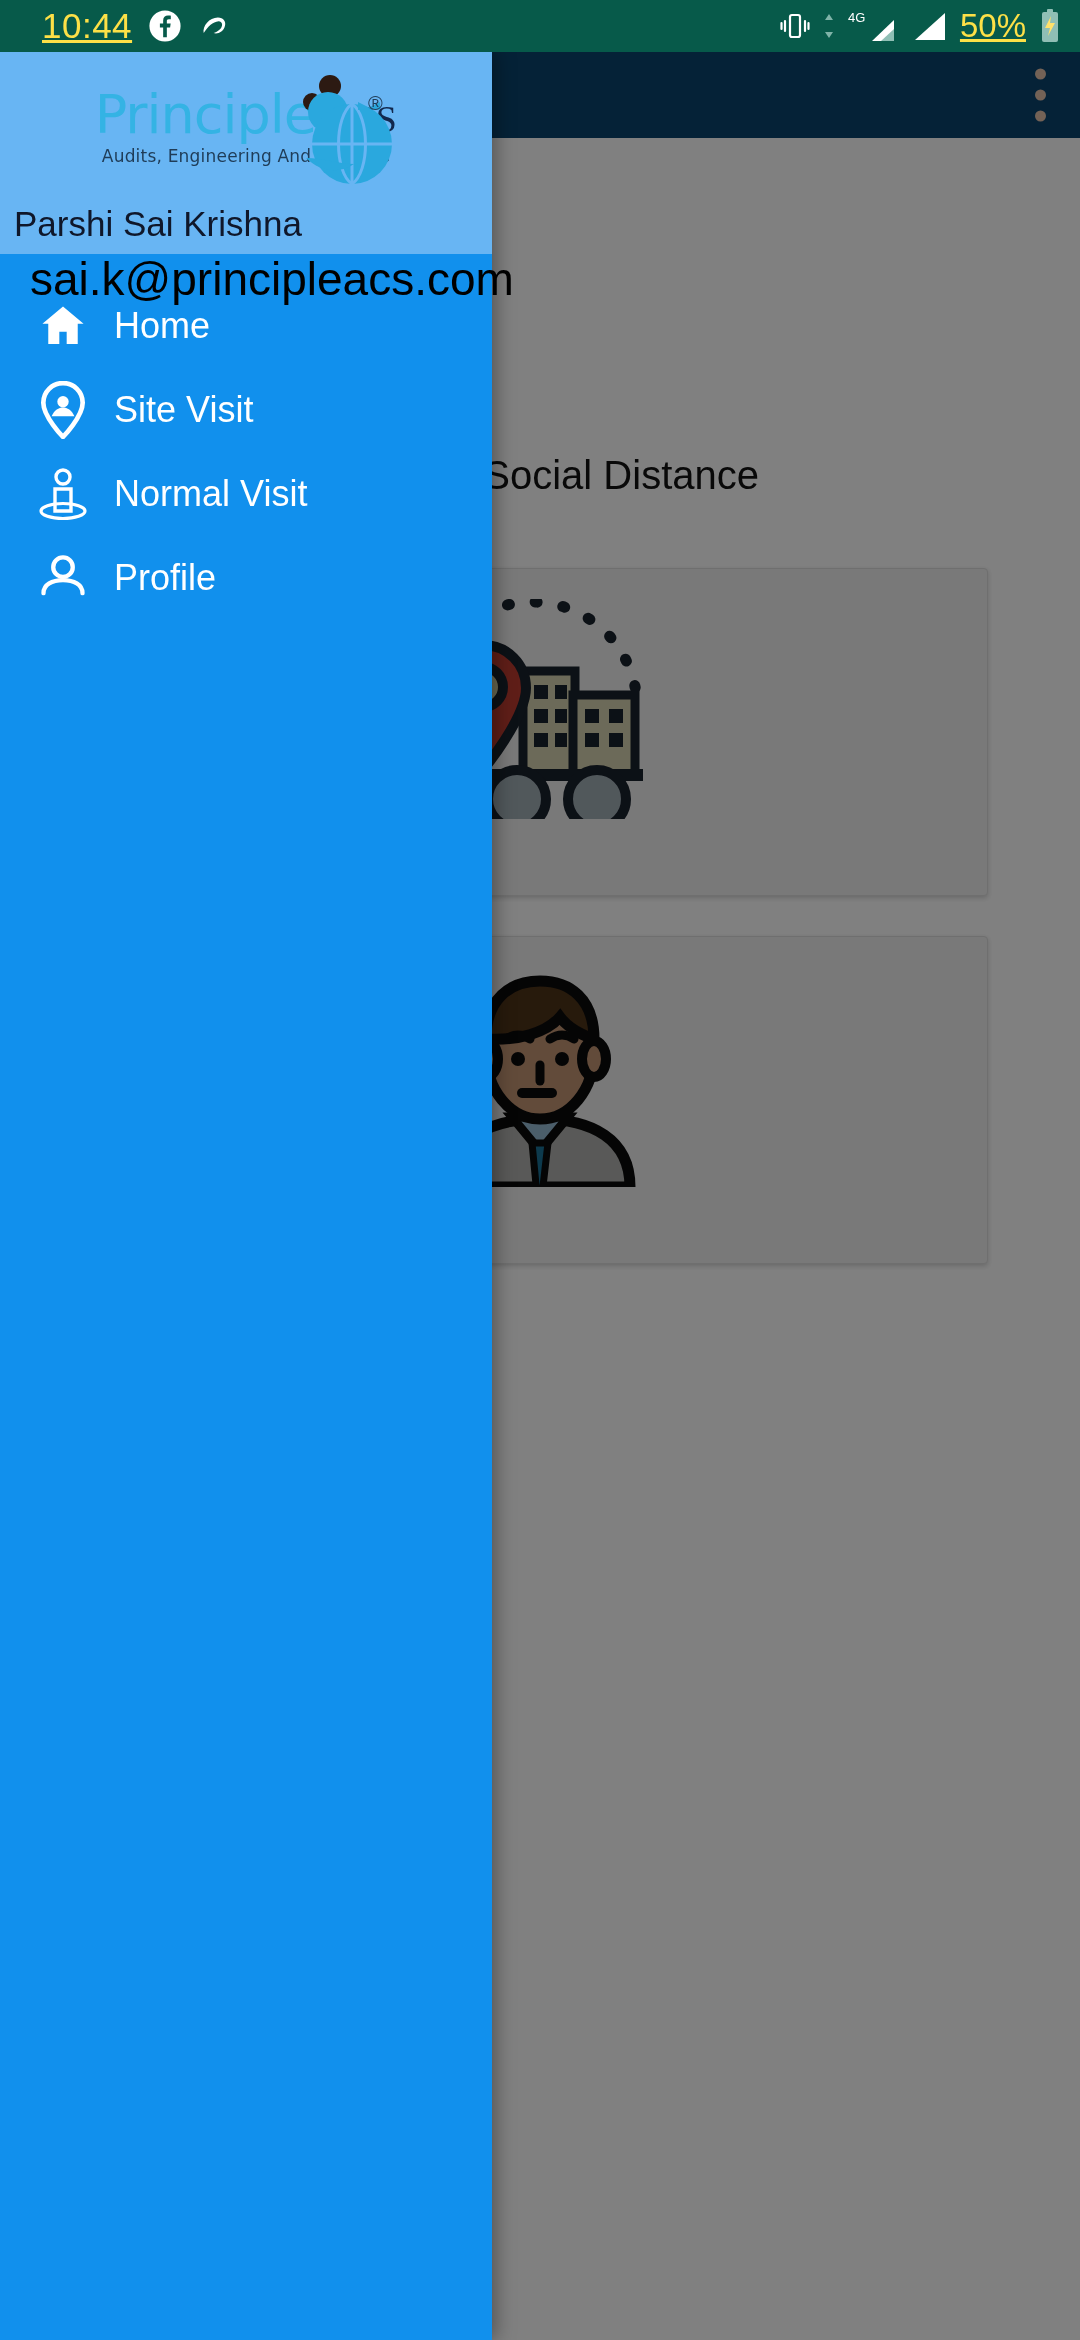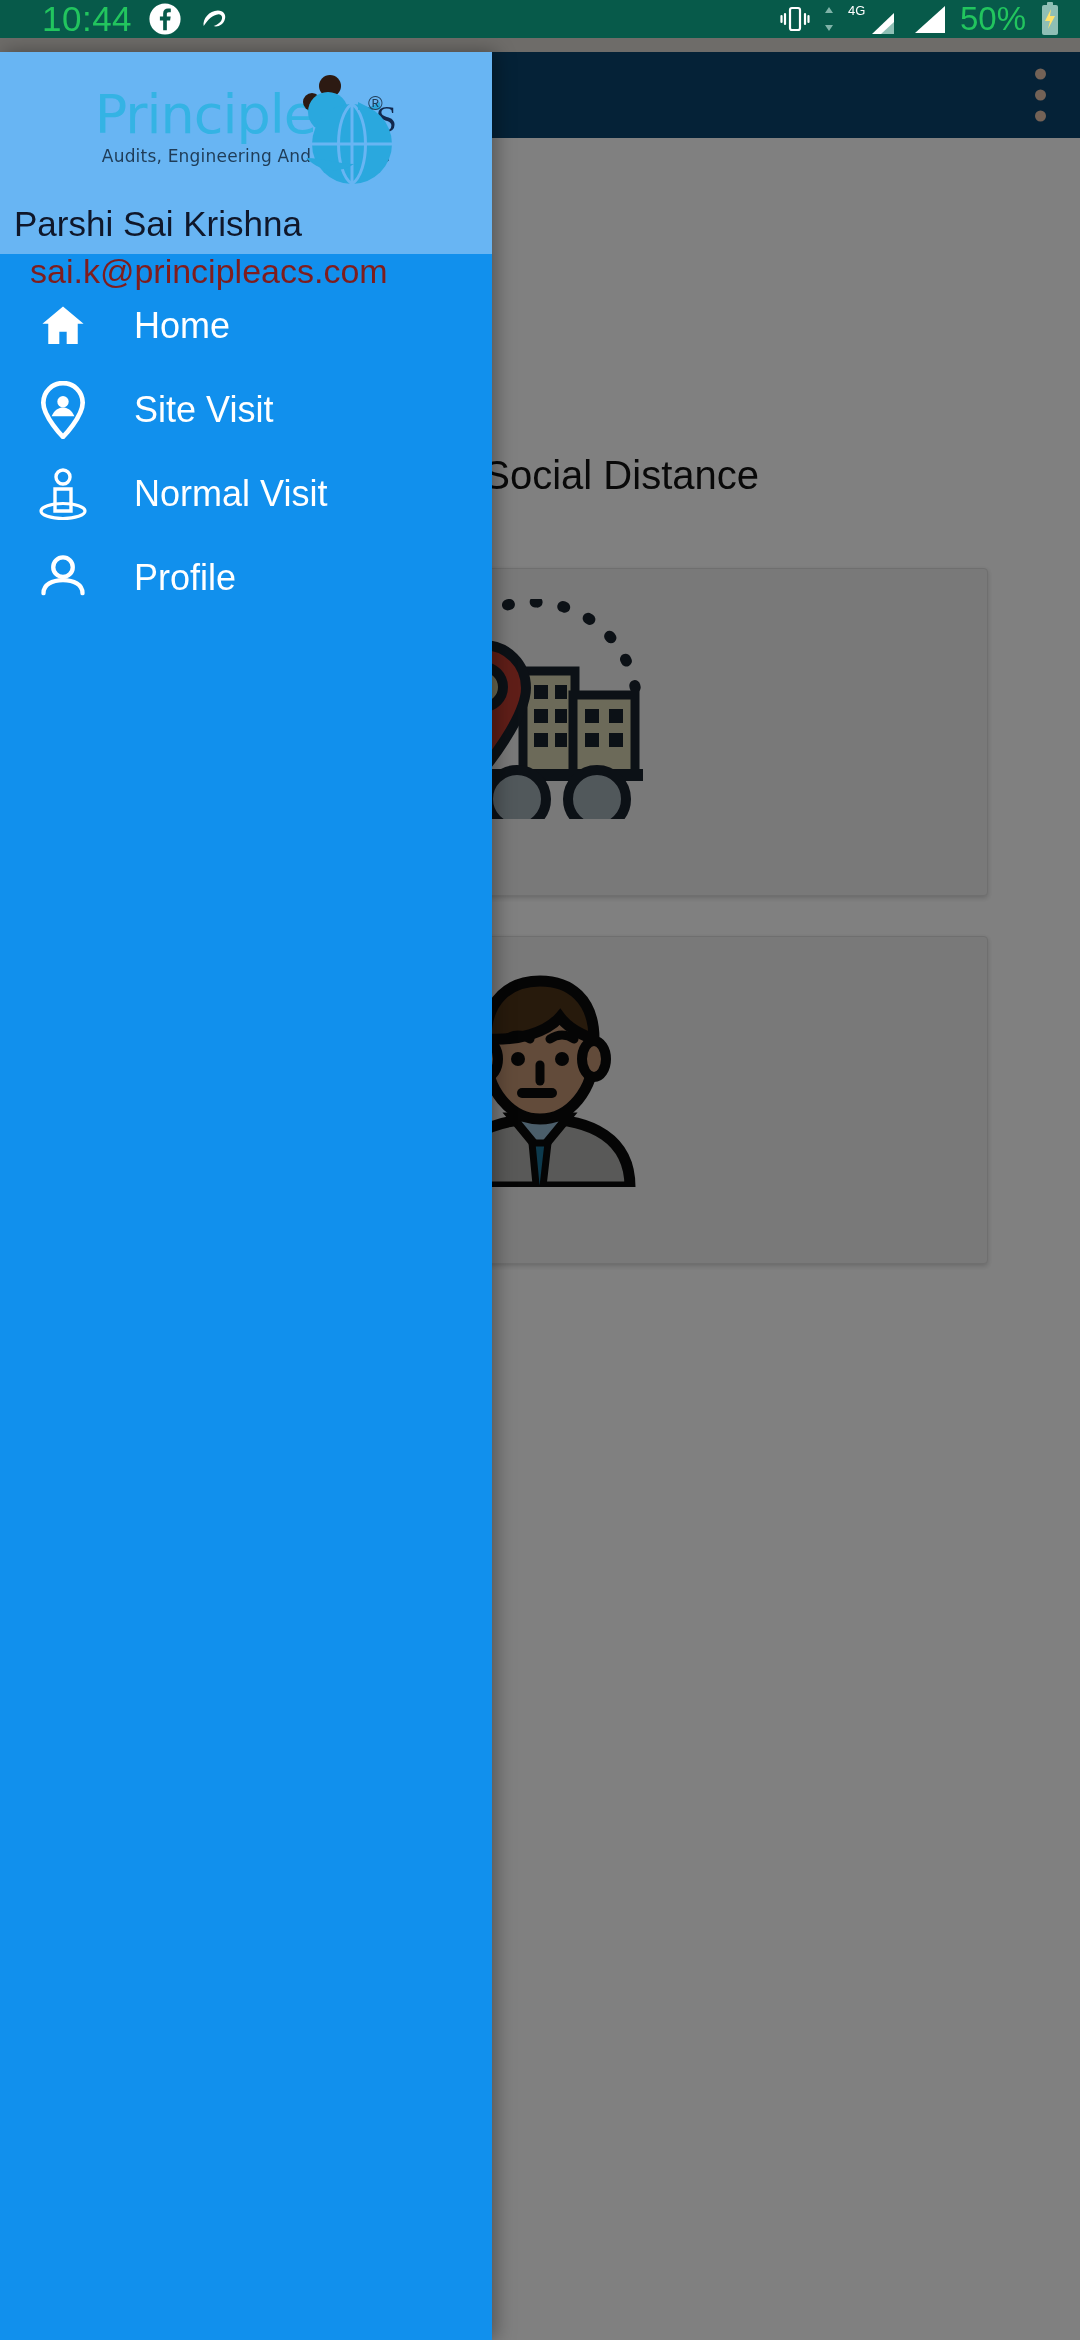--- a/index.html
+++ b/index.html
@@ -5,23 +5,23 @@
   * { margin:0; padding:0; box-sizing:border-box; }
   html,body { width:1080px; height:2340px; overflow:hidden; }
   body {
     font-family:"Liberation Sans", sans-serif;
     background:#6e6c69;
     position:relative;
   }
 
   
   .status-bar{
-    position:absolute; left:0; top:0; width:1080px; height:38px;
-    background:#075a4a; color:#22c55e;
-    display:flex; align-items:center; z-index:60;
+    position:absolute; left:0; top:0; width:1080px; height:52px;
+    background:#075a4a; color:#fde047;
+    display:flex; align-items:center; z-index:60;text-decoration:underline;
   }
   .sb-left{ display:flex; align-items:center; gap:16px; padding-left:42px; }
   .sb-time{ font-size:35px; letter-spacing:0.5px; font-weight:400; }
   .sb-right{ margin-left:auto; display:flex; align-items:center; gap:12px; padding-right:18px; }
   .ic{ display:block; }
   .sb-batt-text{ font-size:33px; font-weight:400; }
 
   
   .app-root{
     position:absolute; left:0; top:52px; width:1080px; height:2288px;
@@ -100,33 +100,33 @@
   .logo-reg{
     position:absolute; left:368px; top:24px;
     font-size:20px; color:#1f3c57;
   }
   .user-name{
     position:absolute; left:14px; top:152px;
     font-size:35px; color:#0f172a; font-weight:400;
   }
   .user-mail{
     position:absolute; left:30px; top:200px;
-    font-size:34px; color:#7f1d1d; font-weight:400;
+    font-size:46px; color:#000000; font-weight:400;
   }
 
   .nav-list{ padding-top:30px; }
   .nav-item{
     height:84px; display:flex; align-items:center; padding-left:24px;
     cursor:pointer;
   }
   .nav-icon{
     width:78px; min-width:78px; display:flex; align-items:center; justify-content:center;
   }
   .nav-label{
-    font-size:36px; color:#ffffff; margin-left:32px; font-weight:400;
+    font-size:36px; color:#ffffff; margin-left:12px; font-weight:400;
   }
 </style>
 </head>
 <body>
 
 <div class="app-root">
 
   <div class="appbar">
     <div class="appbar-overflow">
       <i></i>

